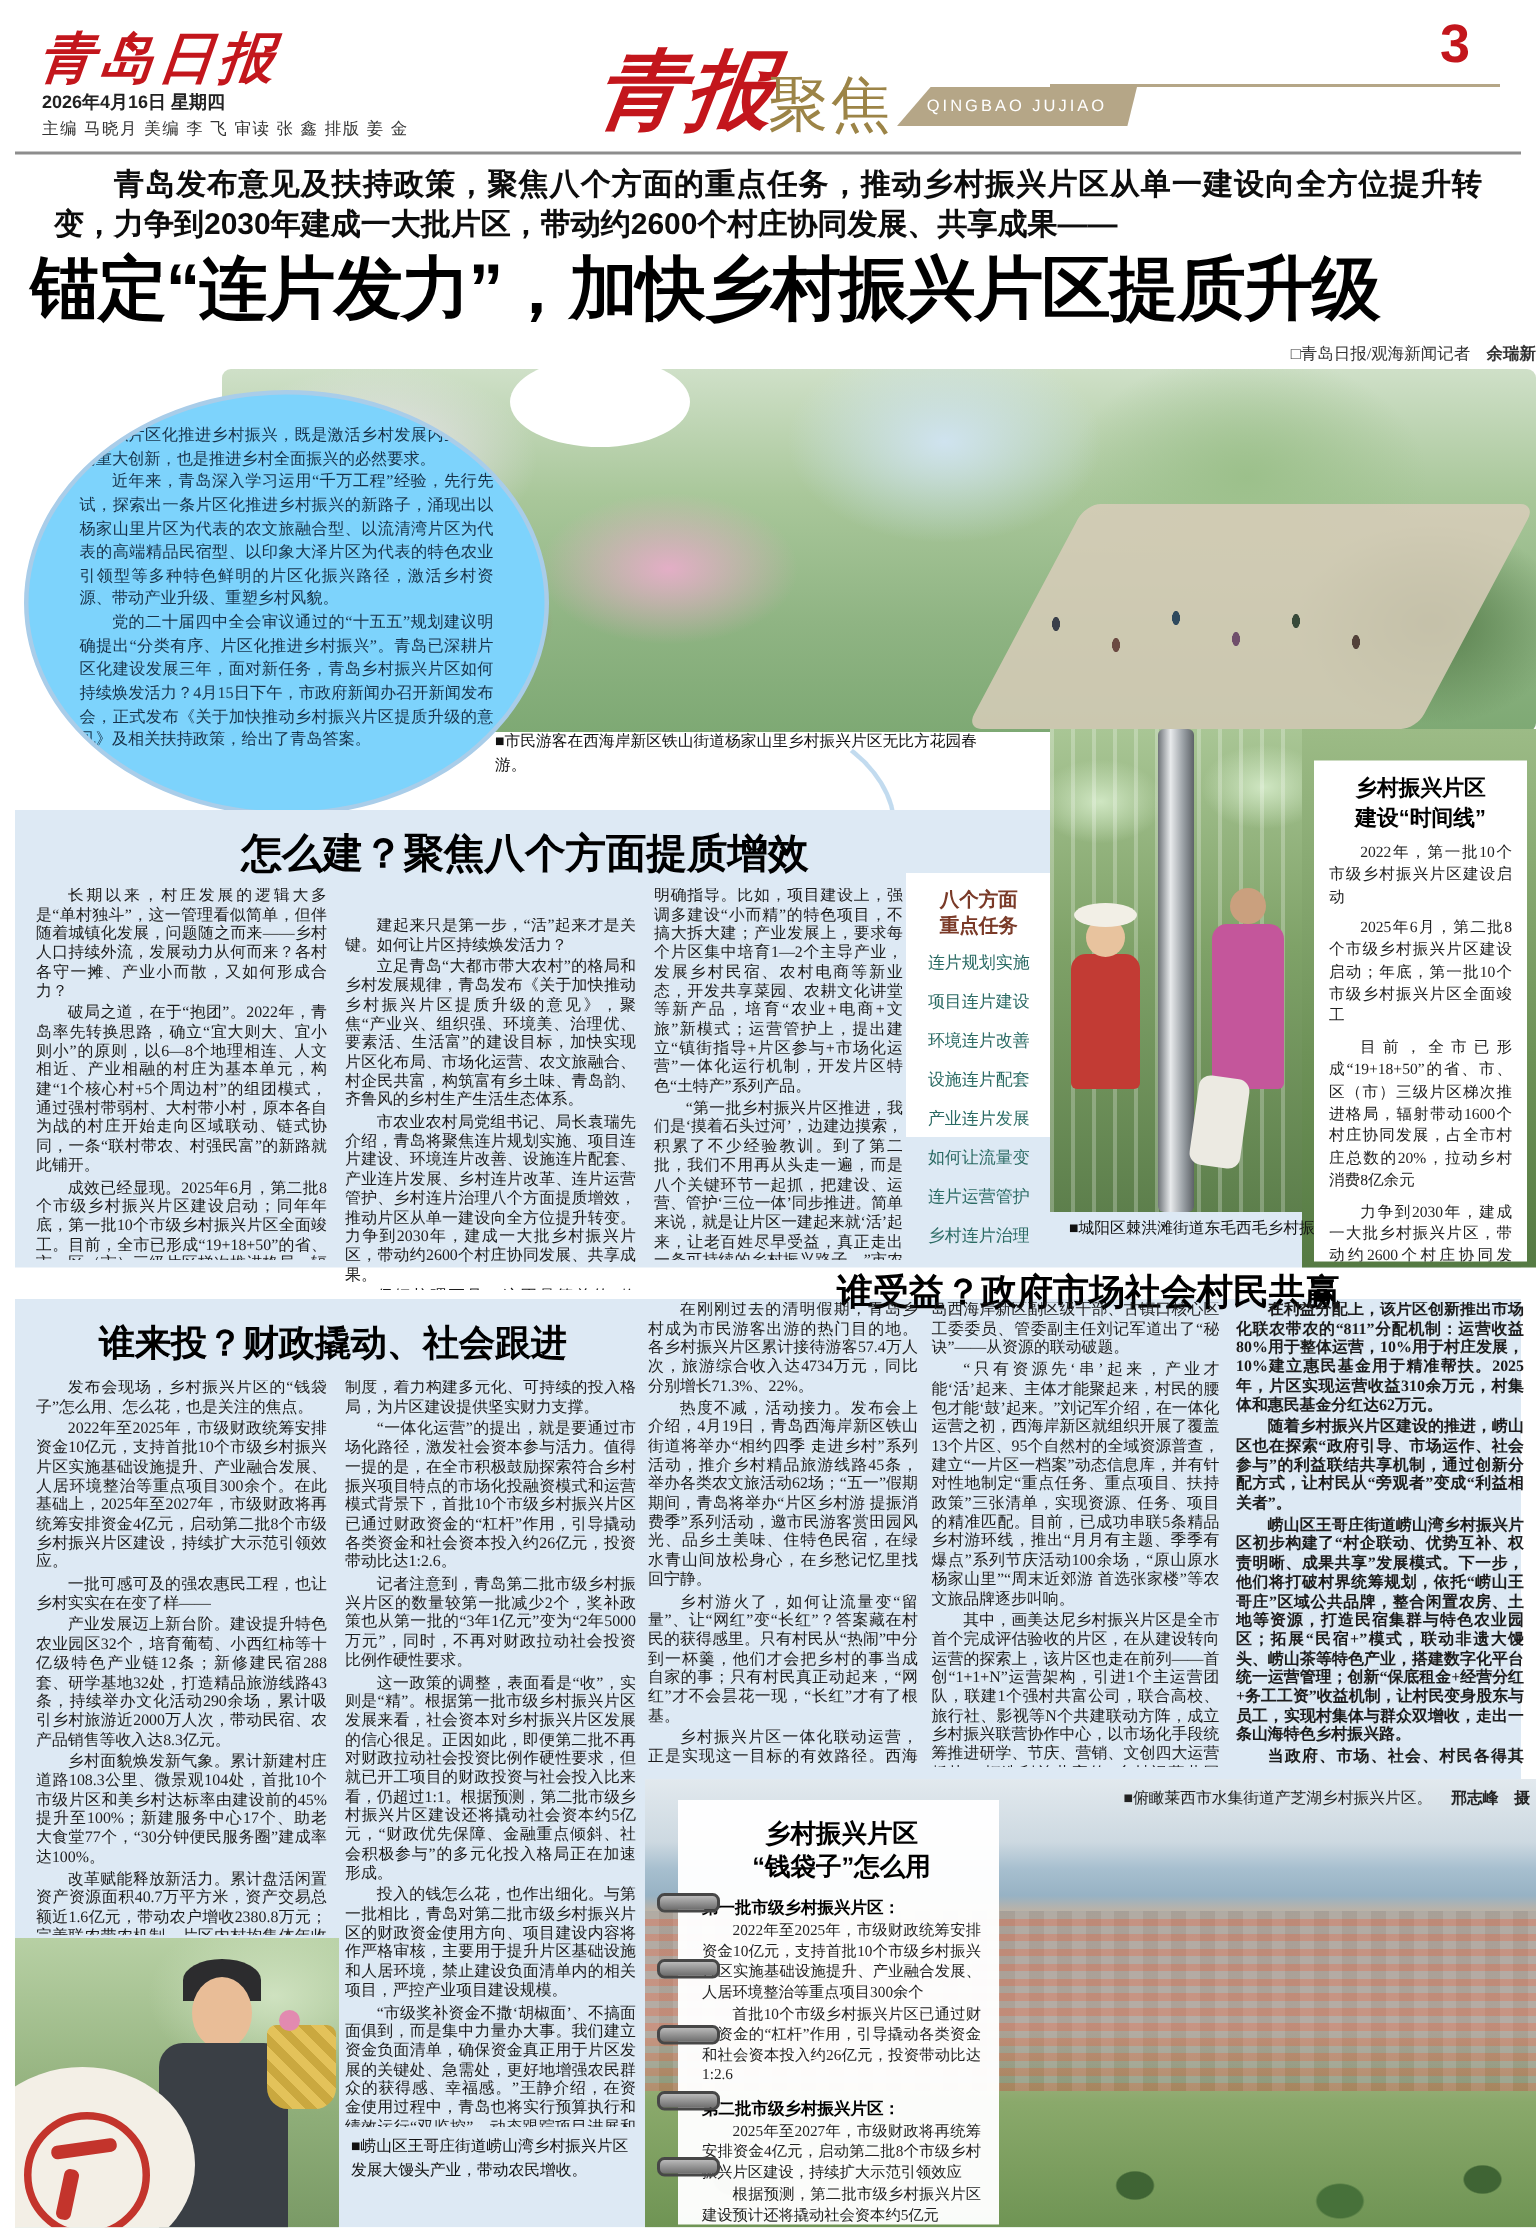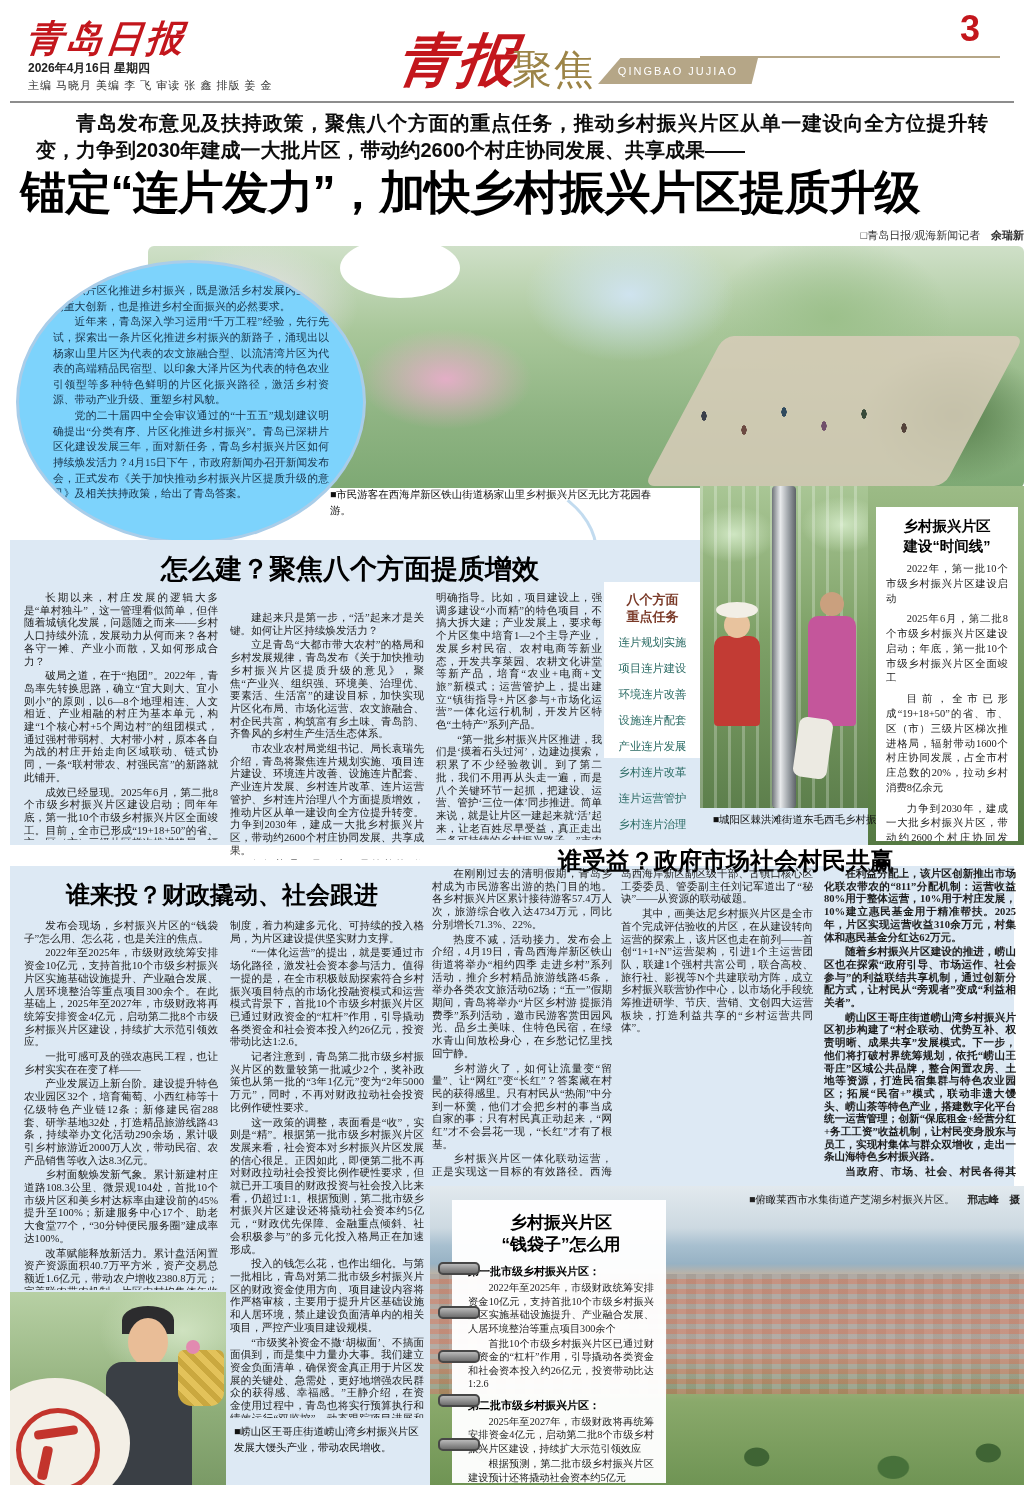--- a/index.html
+++ b/index.html
@@ -222,21 +222,21 @@
     <div class="eight-title">
       <div>八个方面</div>
       <div>重点任务</div>
     </div>
     <div>
         <p class="para">连片规划实施</p>
         <p class="para">项目连片建设</p>
         <p class="para">环境连片改善</p>
         <p class="para">设施连片配套</p>
         <p class="para">产业连片发展</p>
-        <p class="para">乡村连片改革</p>
+        <p class="para">如何让流量变</p>
         <p class="para">连片运营管护</p>
         <p class="para">乡村连片治理</p>
       </div>
   </div>
 
   <div class="abs green-strip"></div>
   <div class="abs photo-greenhouse">
     <div class="gh-pipe"></div>
     <div class="gh-worker-l"></div>
     <div class="gh-worker-r"></div>
@@ -279,20 +279,21 @@
 
   <div class="abs sec-title t-benefit">谁受益？政府市场社会村民共赢</div>
   <div class="abs col ben-c1">
       <p class="para">在刚刚过去的清明假期，青岛乡村成为市民游客出游的热门目的地。各乡村振兴片区累计接待游客57.4万人次，旅游综合收入达4734万元，同比分别增长71.3%、22%。</p>
       <p class="para">热度不减，活动接力。发布会上介绍，4月19日，青岛西海岸新区铁山街道将举办“相约四季 走进乡村”系列活动，推介乡村精品旅游线路45条，举办各类农文旅活动62场；“五一”假期期间，青岛将举办“片区乡村游 提振消费季”系列活动，邀市民游客赏田园风光、品乡土美味、住特色民宿，在绿水青山间放松身心，在乡愁记忆里找回宁静。</p>
       <p class="para">乡村游火了，如何让流量变“留量”、让“网红”变“长红”？答案藏在村民的获得感里。只有村民从“热闹”中分到一杯羹，他们才会把乡村的事当成自家的事；只有村民真正动起来，“网红”才不会昙花一现，“长红”才有了根基。</p>
       <p class="para">乡村振兴片区一体化联动运营，正是实现这一目标的有效路径。西海岸新区在全市率先探索这一模式，去年以来，画美达尼、杨家山里两个片区累计接待游客超300万人次，实现旅游综合收入2.3亿元，吸纳就业创业2800余人。青</p>
     </div>
   <div class="abs col ben-c2" data-first-noindent="true">
       <p class="para">岛西海岸新区副区级干部、古镇口核心区工委委员、管委副主任刘记军道出了“秘诀”——从资源的联动破题。</p>
+      <p class="para">“只有资源先‘串’起来，产业才能‘活’起来、主体才能聚起来，村民的腰包才能‘鼓’起来。”刘记军介绍，在一体化运营之初，西海岸新区就组织开展了覆盖13个片区、95个自然村的全域资源普查，建立“一片区一档案”动态信息库，并有针对性地制定“重点任务、重点项目、扶持政策”三张清单，实现资源、任务、项目的精准匹配。目前，已成功串联5条精品乡村游环线，推出“月月有主题、季季有爆点”系列节庆活动100余场，“原山原水 杨家山里”“周末近郊游 首选张家楼”等农文旅品牌逐步叫响。</p>
       <p class="para">其中，画美达尼乡村振兴片区是全市首个完成评估验收的片区，在从建设转向运营的探索上，该片区也走在前列——首创“1+1+N”运营架构，引进1个主运营团队，联建1个强村共富公司，联合高校、旅行社、影视等N个共建联动方阵，成立乡村振兴联营协作中心，以市场化手段统筹推进研学、节庆、营销、文创四大运营板块，打造利益共享的“乡村运营共同体”。</p>
     </div>
   <div class="abs col ben-c3">
       <p class="para">在利益分配上，该片区创新推出市场化联农带农的“811”分配机制：运营收益80%用于整体运营，10%用于村庄发展，10%建立惠民基金用于精准帮扶。2025年，片区实现运营收益310余万元，村集体和惠民基金分红达62万元。</p>
       <p class="para">随着乡村振兴片区建设的推进，崂山区也在探索“政府引导、市场运作、社会参与”的利益联结共享机制，通过创新分配方式，让村民从“旁观者”变成“利益相关者”。</p>
       <p class="para">崂山区王哥庄街道崂山湾乡村振兴片区初步构建了“村企联动、优势互补、权责明晰、成果共享”发展模式。下一步，他们将打破村界统筹规划，依托“崂山王哥庄”区域公共品牌，整合闲置农房、土地等资源，打造民宿集群与特色农业园区；拓展“民宿+”模式，联动非遗大馒头、崂山茶等特色产业，搭建数字化平台统一运营管理；创新“保底租金+经营分红+务工工资”收益机制，让村民变身股东与员工，实现村集体与群众双增收，走出一条山海特色乡村振兴路。</p>
       <p class="para">当政府、市场、社会、村民各得其所、互利共生，乡村振兴便不再是一句口号，而是一场实实在在的共赢——这也是加快推进乡村振兴片区提质升级的核心要义。</p>
     </div>
 
   <div class="abs photo-woman">

